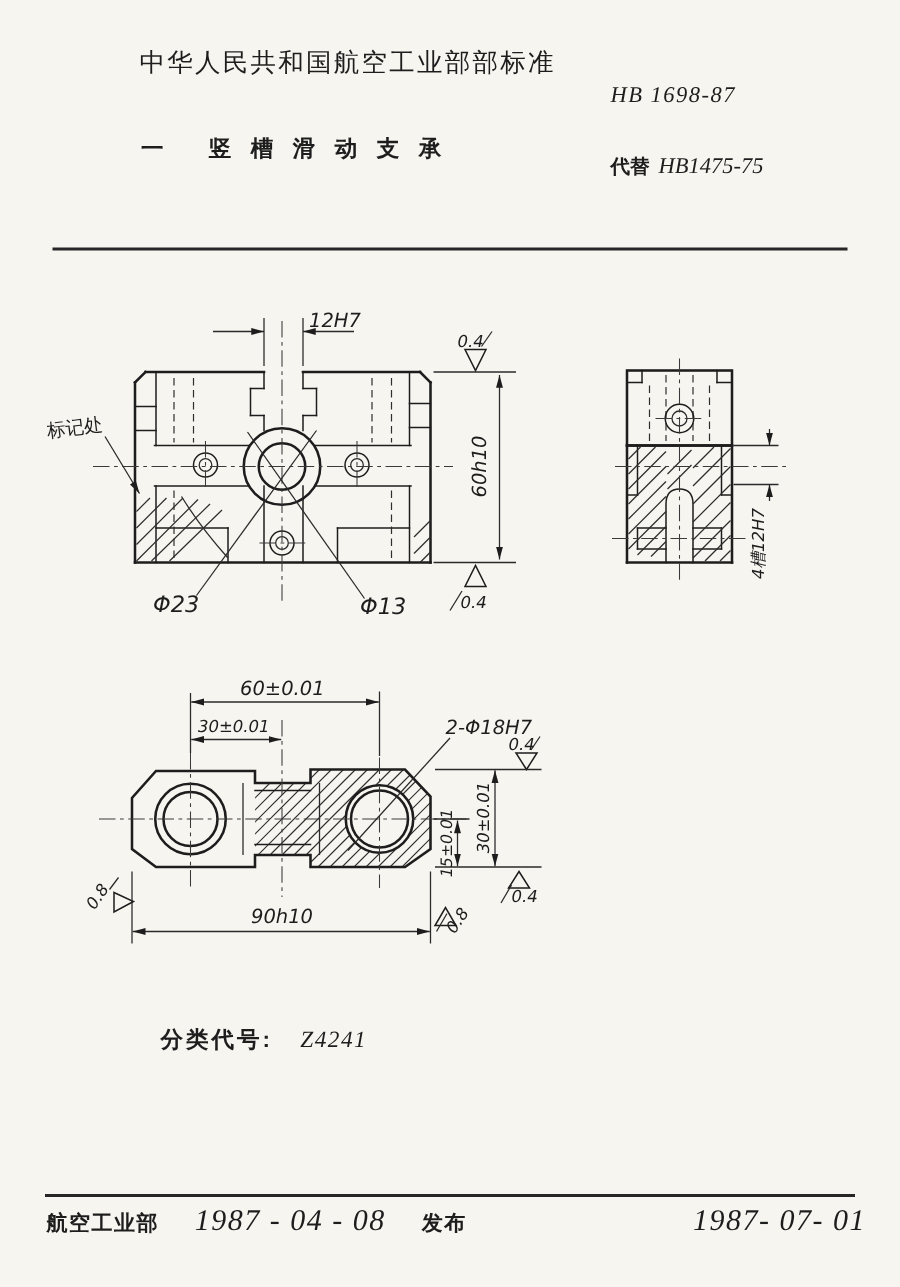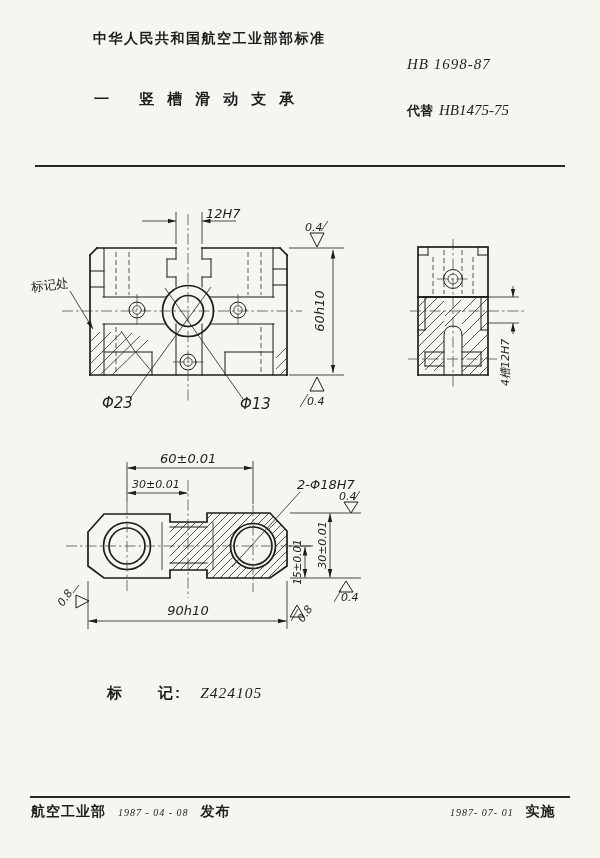--- a/index.html
+++ b/index.html
@@ -3,34 +3,34 @@
 <meta charset="utf-8">
 <style>
   html,body{margin:0;padding:0;}
   body{
     width:600px;height:858px;position:relative;overflow:hidden;
     background:#f6f5f0;color:#1d1d1d;
     font-family:"Liberation Sans", sans-serif;
   }
   .abs{position:absolute;}
   .hw{font-style:italic;font-family:Liberation Serif, serif;}
-  .org{left:93px;top:30px;font-size:14px;font-weight:700;letter-spacing:1.5px;}
+  .org{left:93px;top:30px;font-size:17px;font-weight:400;letter-spacing:1.5px;}
   .stdno{left:407px;top:56px;font-size:15px;letter-spacing:1px;}
   .title{left:94px;top:90px;font-size:15px;font-weight:700;letter-spacing:13px;white-space:nowrap;}
   .replaces{left:407px;top:102px;font-size:13px;font-weight:700;}
   .replaces .num{font-weight:400;font-size:15px;margin-left:6px;}
   .rule{left:35px;top:165px;width:530px;height:2px;background:#262626;}
   .codes{left:107px;top:684px;font-size:15px;}
   .codes .row{margin-bottom:22px;white-space:nowrap;}
   .codes .lab{font-weight:700;letter-spacing:2px;}
   .codes .val{margin-left:14px;font-size:15.5px;letter-spacing:1px;}
   .frule{left:30px;top:796px;width:540px;height:2px;background:#262626;}
   .foot{top:803px;font-size:14px;white-space:nowrap;}
   .foot .b{font-weight:700;letter-spacing:1px;font-family:Liberation Serif, serif;}
-  .foot .d{font-size:10px;margin:0 8px;letter-spacing:1px;}
+  .foot .d{font-size:20px;margin:0 20px;letter-spacing:1px;}
   .fl{left:31px;} .fr{left:442px;}
   svg text{fill:#1d1d1d;}
   .dt{font:italic 13px "DejaVu Sans", sans-serif;}
   .dtl{font:italic 15px "DejaVu Sans", sans-serif;}
   .dts{font:italic 11px "DejaVu Sans", sans-serif;}
   .cjk{font:12.5px "Liberation Sans", sans-serif;}
   .ol{stroke:#1d1d1d;stroke-width:1.7;fill:none;stroke-linecap:square;}
   .ln{stroke:#1d1d1d;stroke-width:1;fill:none;stroke-linecap:square;}
   .thin{stroke:#2a2a2a;stroke-width:.85;fill:none;}
   .cl{stroke:#3a3a3a;stroke-width:.7;fill:none;stroke-dasharray:11 3 2.5 3;}
@@ -319,22 +319,22 @@
 
       <polygon class="tri" points="339,592 353,592 346,581"></polygon>
       <line class="thin" x1="334" y1="602" x2="341" y2="590"></line>
       <text class="dts" x="341" y="601">0.4</text>
     </g>
   </g>
 </svg>
 
 <div class="abs codes">
   <div class="row">
-    <span class="lab">标　　记:</span>
-    <span class="val hw">Z424105</span>
+    <span class="lab">分类代号:</span>
+    <span class="val hw">Z4241</span>
   </div>
 </div>
 
 <div class="abs frule"></div>
 <div class="abs foot fl">
   <span class="b">航空工业部</span>
   <span class="d hw">1987 - 04 - 08</span>
   <span class="b">发布</span>
 </div>
 <div class="abs foot fr">

